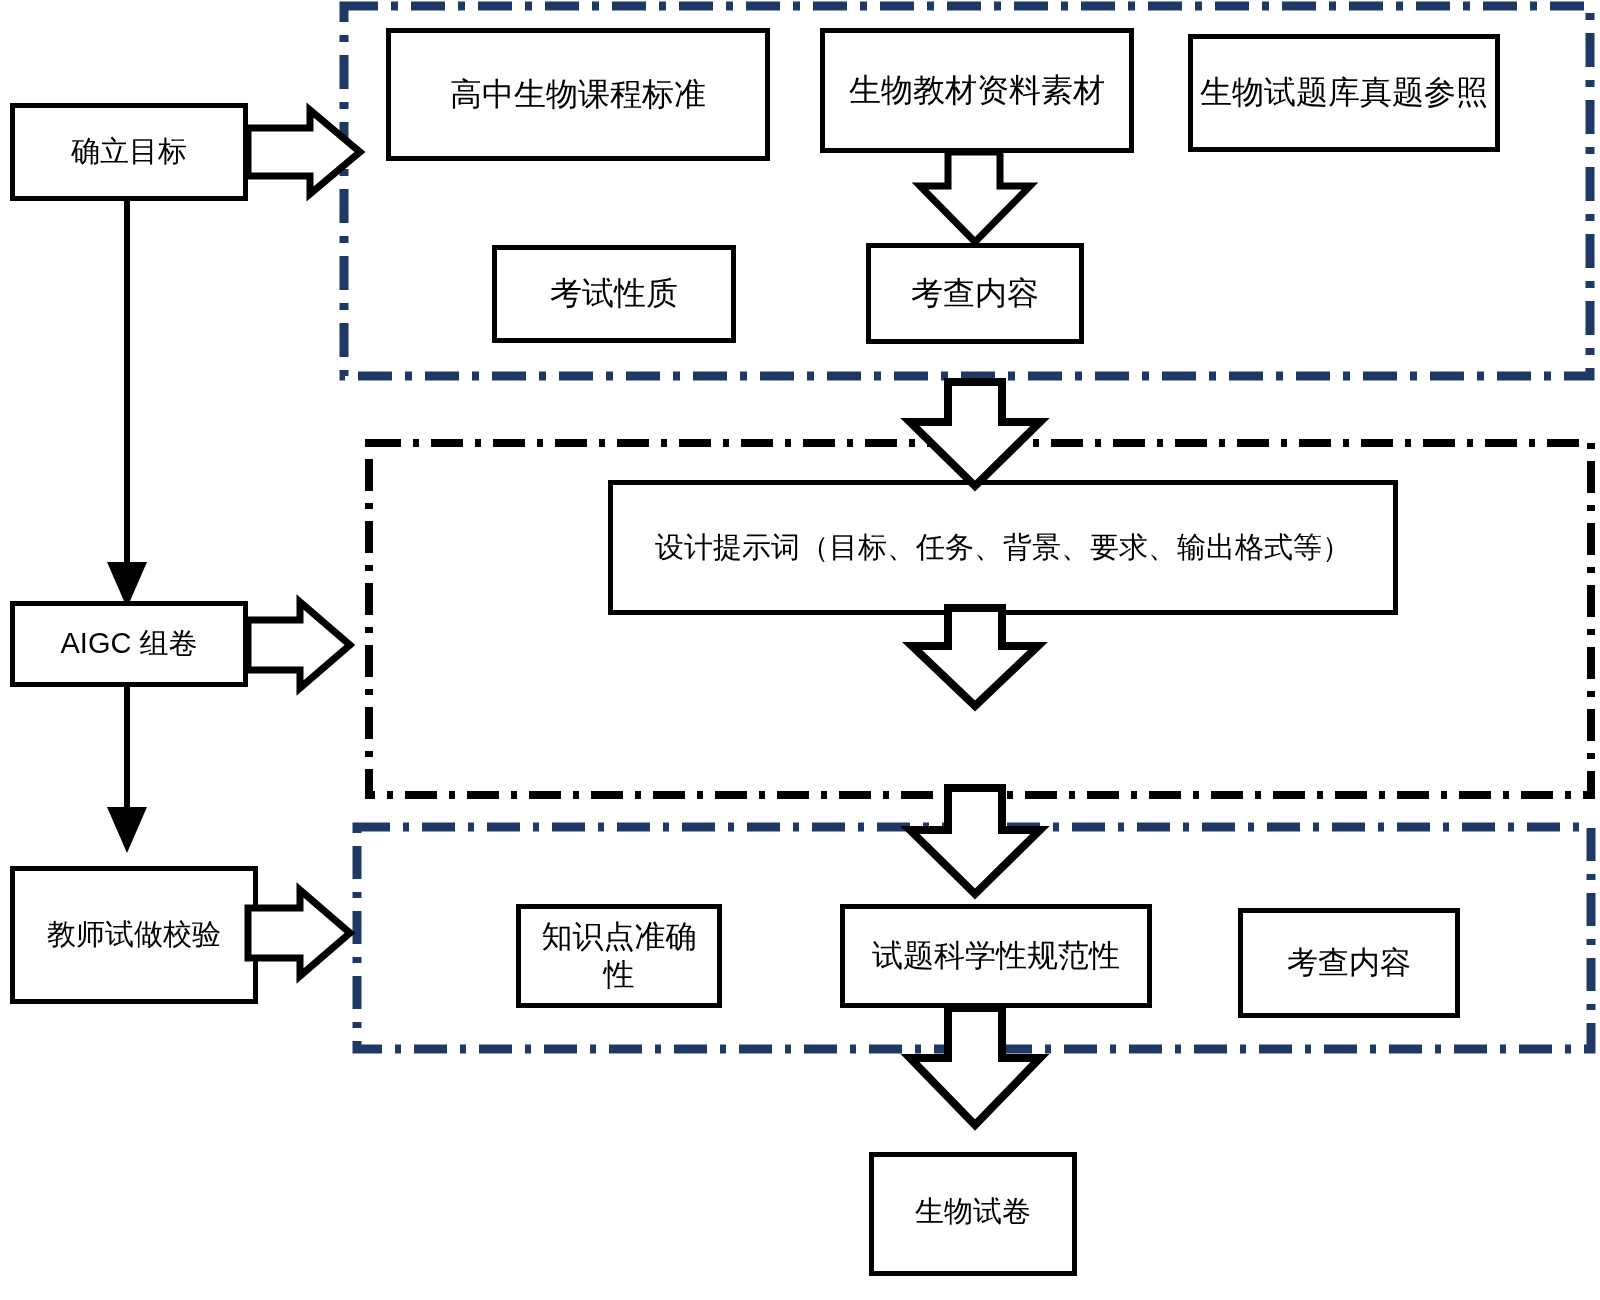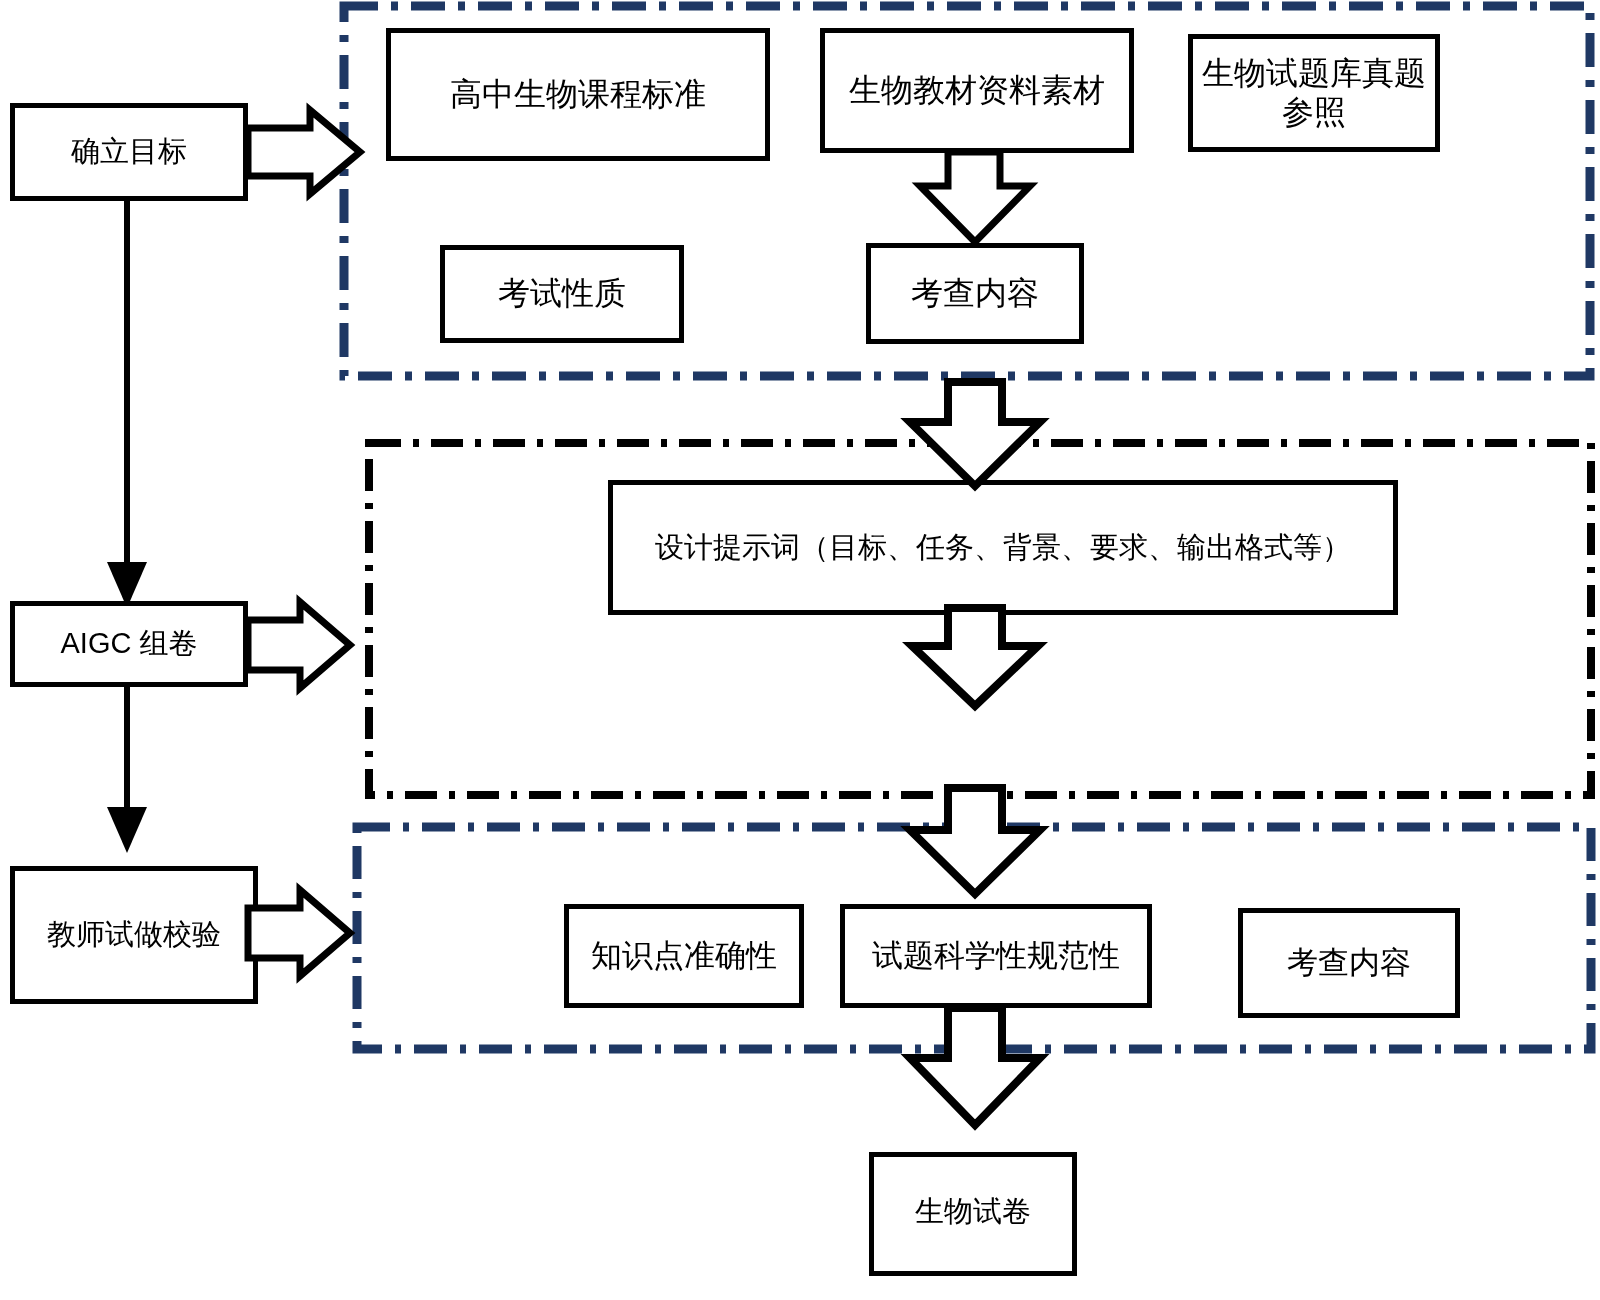--- a/index.html
+++ b/index.html
@@ -143,39 +143,39 @@
   </div>
 
   <div class="node t32" style="left:386px; top:28px; width:384px; height:133px;">
     <span class="label">高中生物课程标准</span>
   </div>
 
   <div class="node t32" style="left:820px; top:28px; width:314px; height:125px;">
     <span class="label">生物教材资料素材</span>
   </div>
 
-  <div class="node t32" style="left:1188px; top:34px; width:252px; height:118px;">
+  <div class="node t32" style="left:1188px; top:34px; width:312px; height:118px;">
     <span class="label">生物试题库真题参照</span>
   </div>
 
-  <div class="node t32" style="left:440px; top:245px; width:244px; height:98px;">
+  <div class="node t32" style="left:492px; top:245px; width:244px; height:98px;">
     <span class="label">考试性质</span>
   </div>
 
   <div class="node t32" style="left:866px; top:243px; width:218px; height:101px;">
     <span class="label">考查内容</span>
   </div>
 
 
   <div class="node t33" style="left:560px; top:480px; width:790px; height:135px;margin-left:48px;">
     <span class="label">设计提示词（目标、任务、背景、要求、输出格式等）</span>
   </div>
 
 
-  <div class="node t31" style="left:516px; top:904px; width:240px; height:104px;margin-left:48px;">
+  <div class="node t31" style="left:516px; top:904px; width:206px; height:104px;">
     <span class="label">知识点准确性</span>
   </div>
 
   <div class="node t31" style="left:840px; top:904px; width:312px; height:104px;">
     <span class="label">试题科学性规范性</span>
   </div>
 
   <div class="node t31" style="left:1238px; top:908px; width:222px; height:110px;">
     <span class="label">考查内容</span>
   </div>

